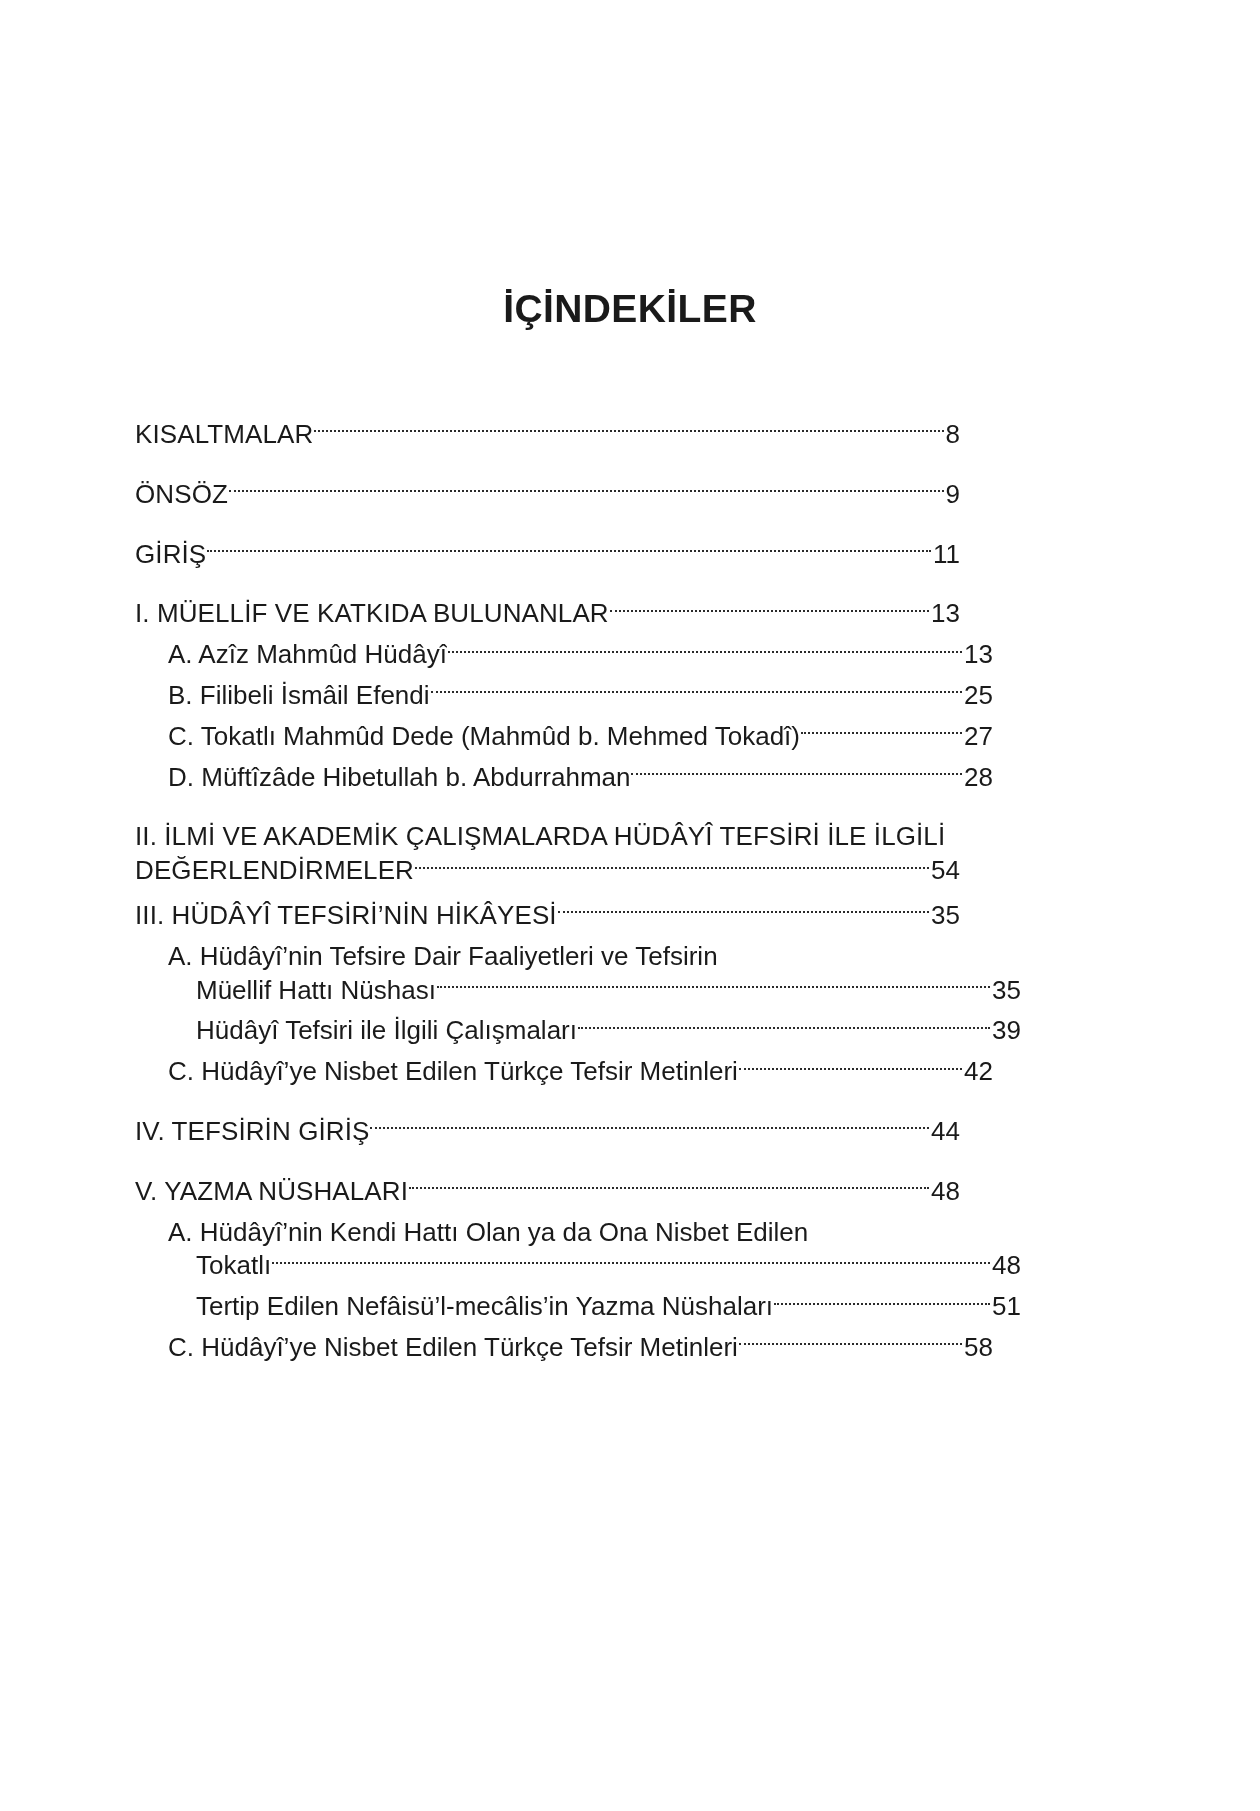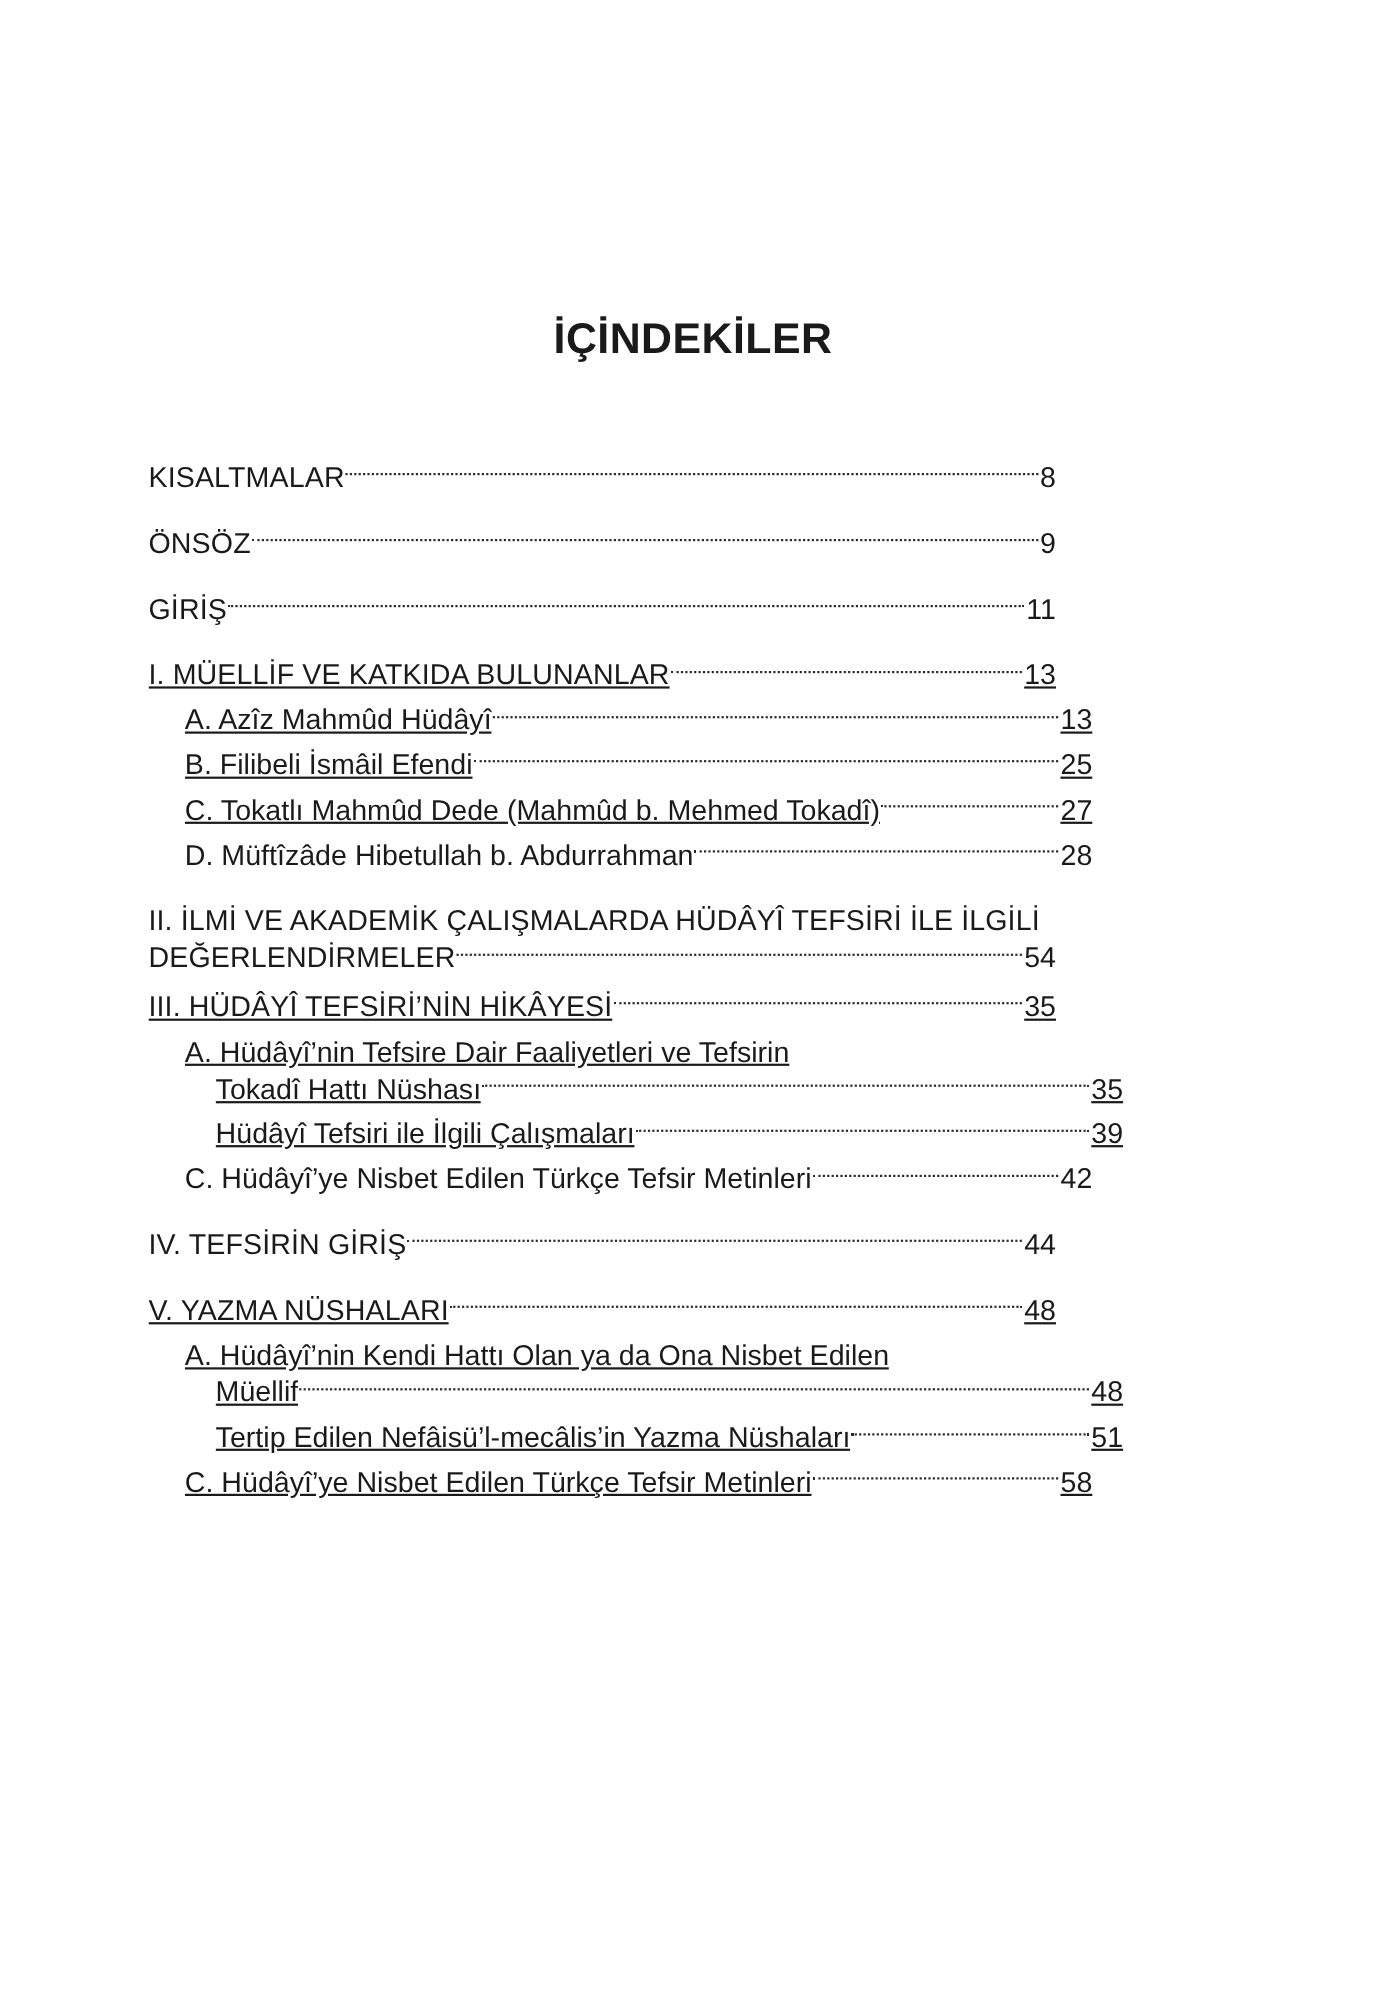--- a/index.html
+++ b/index.html
@@ -87,21 +87,21 @@
   .lvl1 { margin-left: 0px; }
   .lvl2 { margin-left: 33px; }
   .cont { margin-left: 61px; }
 
   
   .lvl1 .label { letter-spacing: 0.1px; }
 
   
   .gap-lg { margin-bottom: 26px; }
   .gap-md { margin-bottom: 11px; }
-  .gap-sm { margin-bottom: 7px; text-decoration: underline; }
+  .gap-sm { margin-bottom: 7px; }
 </style>
 </head>
 <body>
 
 <div class="page">
 
   <div class="toc-title">İÇİNDEKİLER</div>
 
   <div class="toc-list">
       <div class="toc-entry gap-lg">
@@ -179,21 +179,21 @@
           <span class="pageno">35</span>
         </div>
       </div>
       <div class="toc-entry gap-sm">
         <div class="toc-line lvl2 nolead">
           <span class="label">A. Hüdâyî’nin Tefsire Dair Faaliyetleri ve Tefsirin</span>
           <span class="leader"></span>
           <span class="pageno"></span>
         </div>
         <div class="toc-line cont">
-          <span class="label">Tokadî Hattı Nüshası</span>
+          <span class="label">Müellif Hattı Nüshası</span>
           <span class="leader"></span>
           <span class="pageno">35</span>
         </div>
       </div>
       <div class="toc-entry gap-sm">
         <div class="toc-line cont">
           <span class="label">Hüdâyî Tefsiri ile İlgili Çalışmaları</span>
           <span class="leader"></span>
           <span class="pageno">39</span>
         </div>
@@ -219,21 +219,21 @@
           <span class="pageno">48</span>
         </div>
       </div>
       <div class="toc-entry gap-sm">
         <div class="toc-line lvl2 nolead">
           <span class="label">A. Hüdâyî’nin Kendi Hattı Olan ya da Ona Nisbet Edilen</span>
           <span class="leader"></span>
           <span class="pageno"></span>
         </div>
         <div class="toc-line cont">
-          <span class="label">Müellif</span>
+          <span class="label">Tokatlı</span>
           <span class="leader"></span>
           <span class="pageno">48</span>
         </div>
       </div>
       <div class="toc-entry gap-sm">
         <div class="toc-line cont">
           <span class="label">Tertip Edilen Nefâisü’l-mecâlis’in Yazma Nüshaları</span>
           <span class="leader"></span>
           <span class="pageno">51</span>
         </div>

